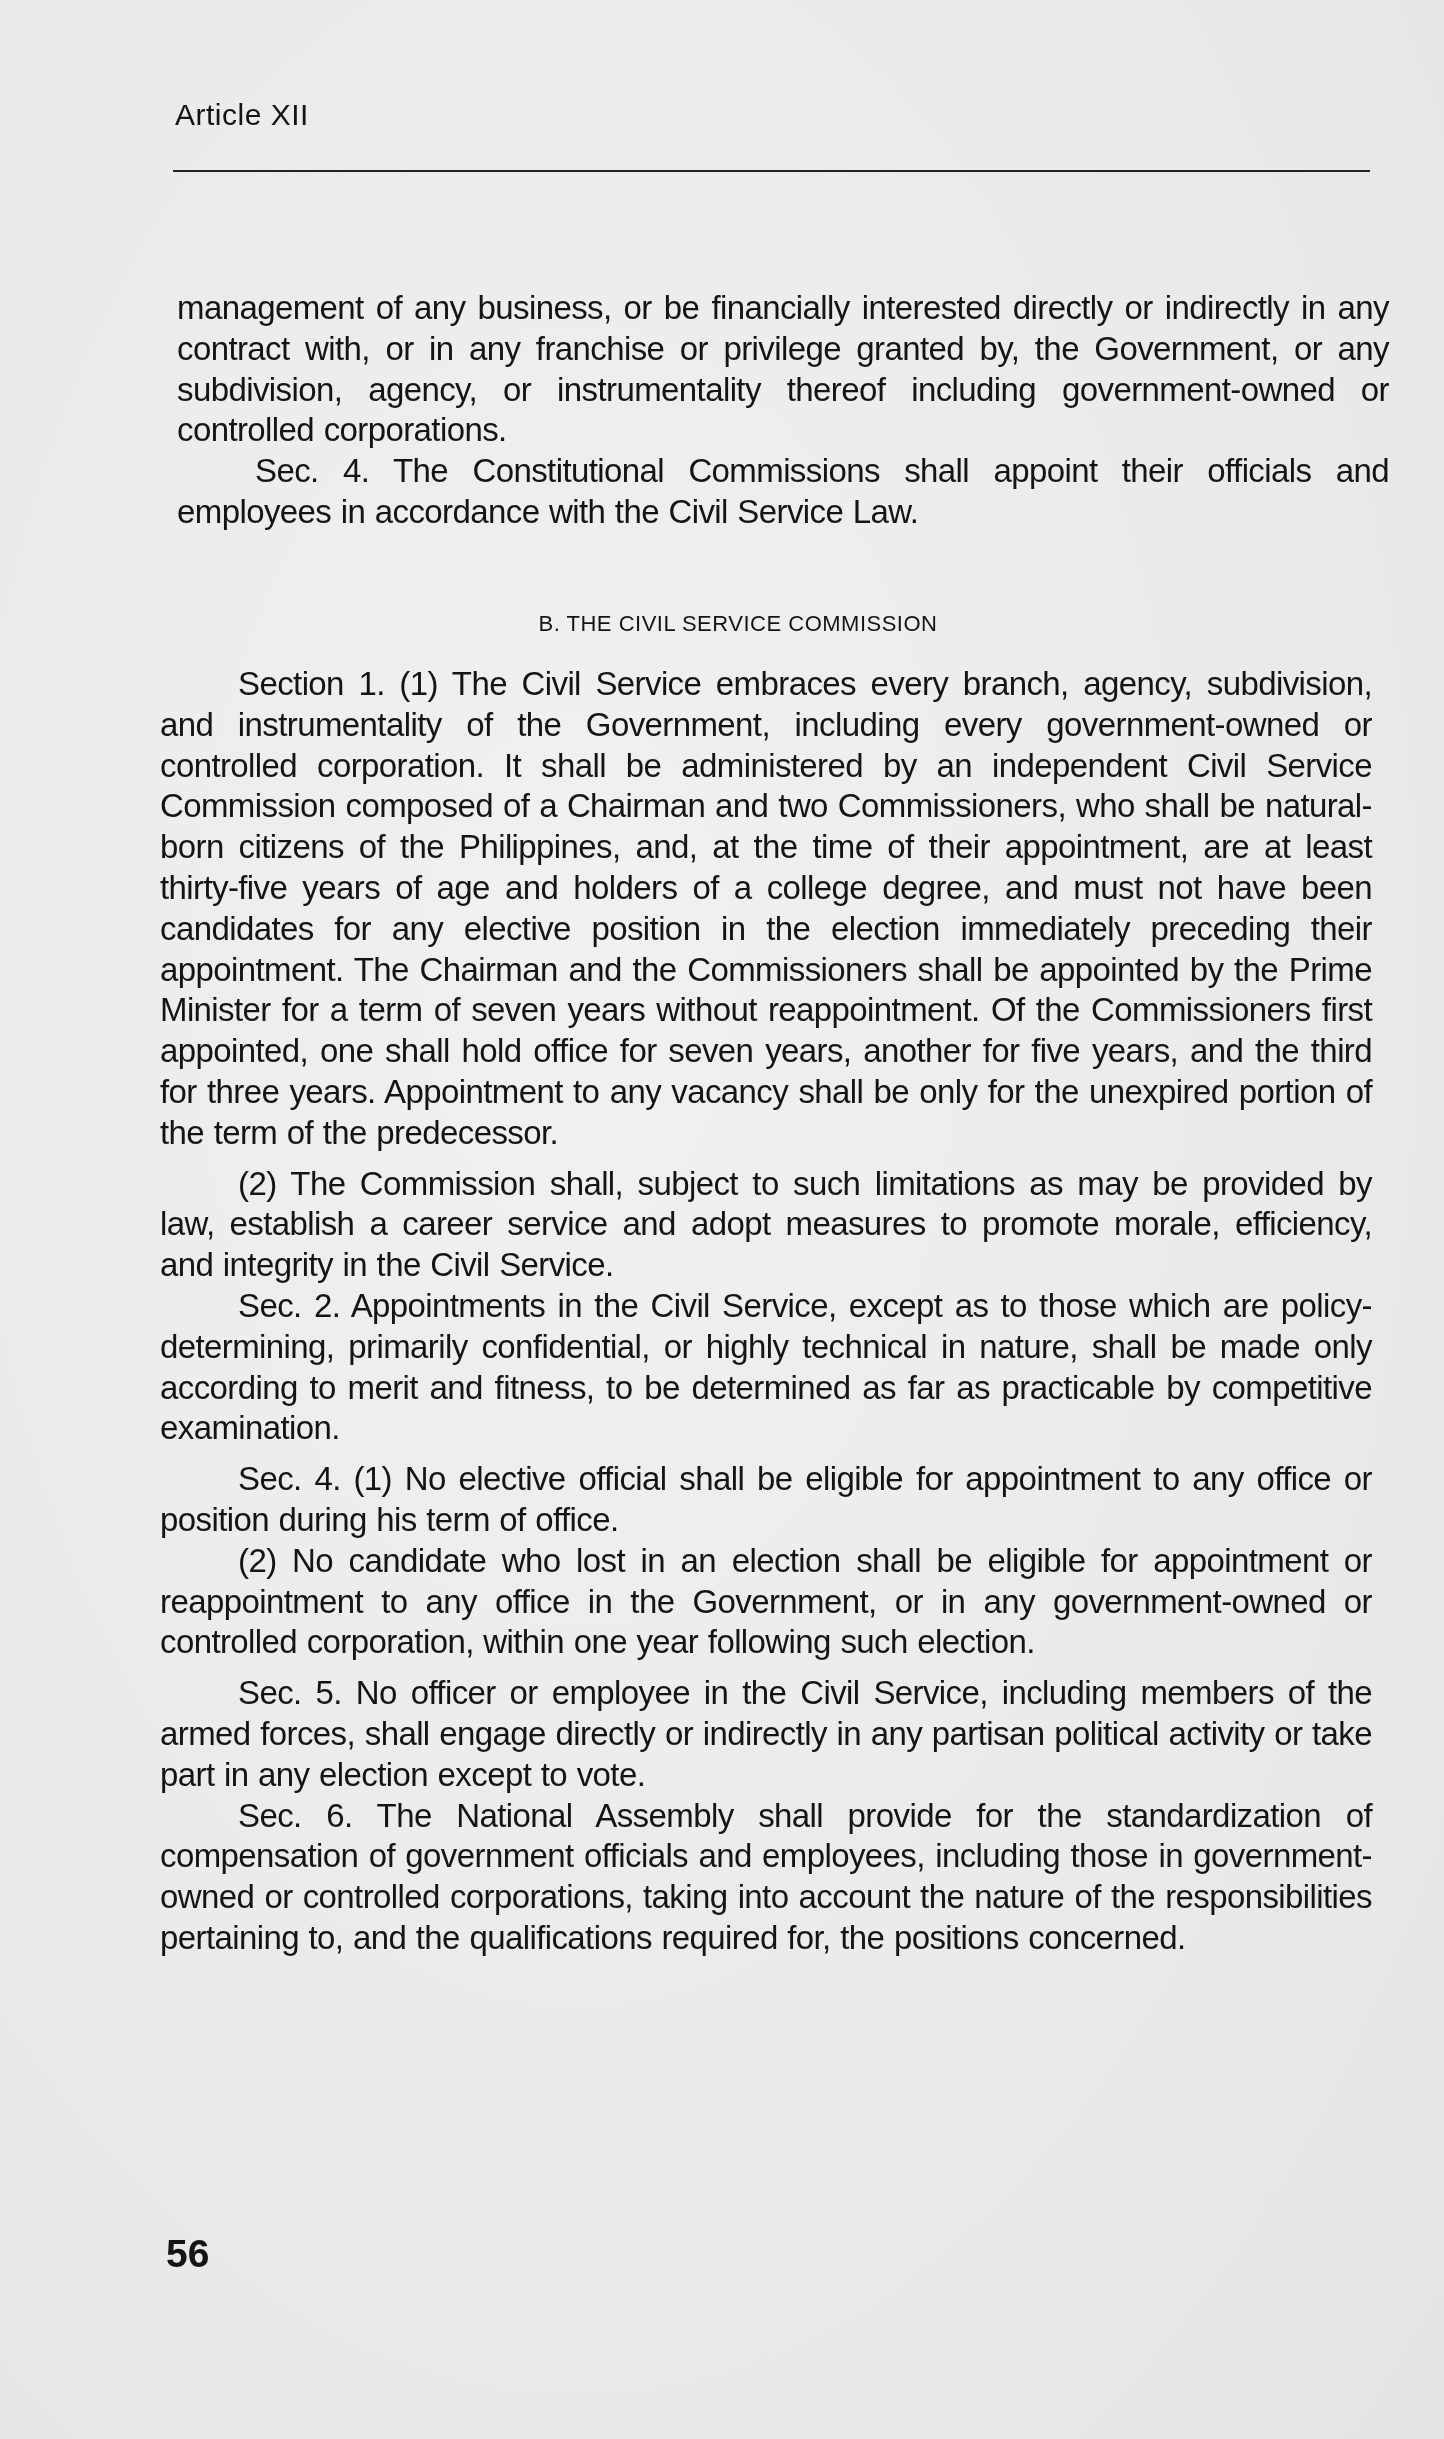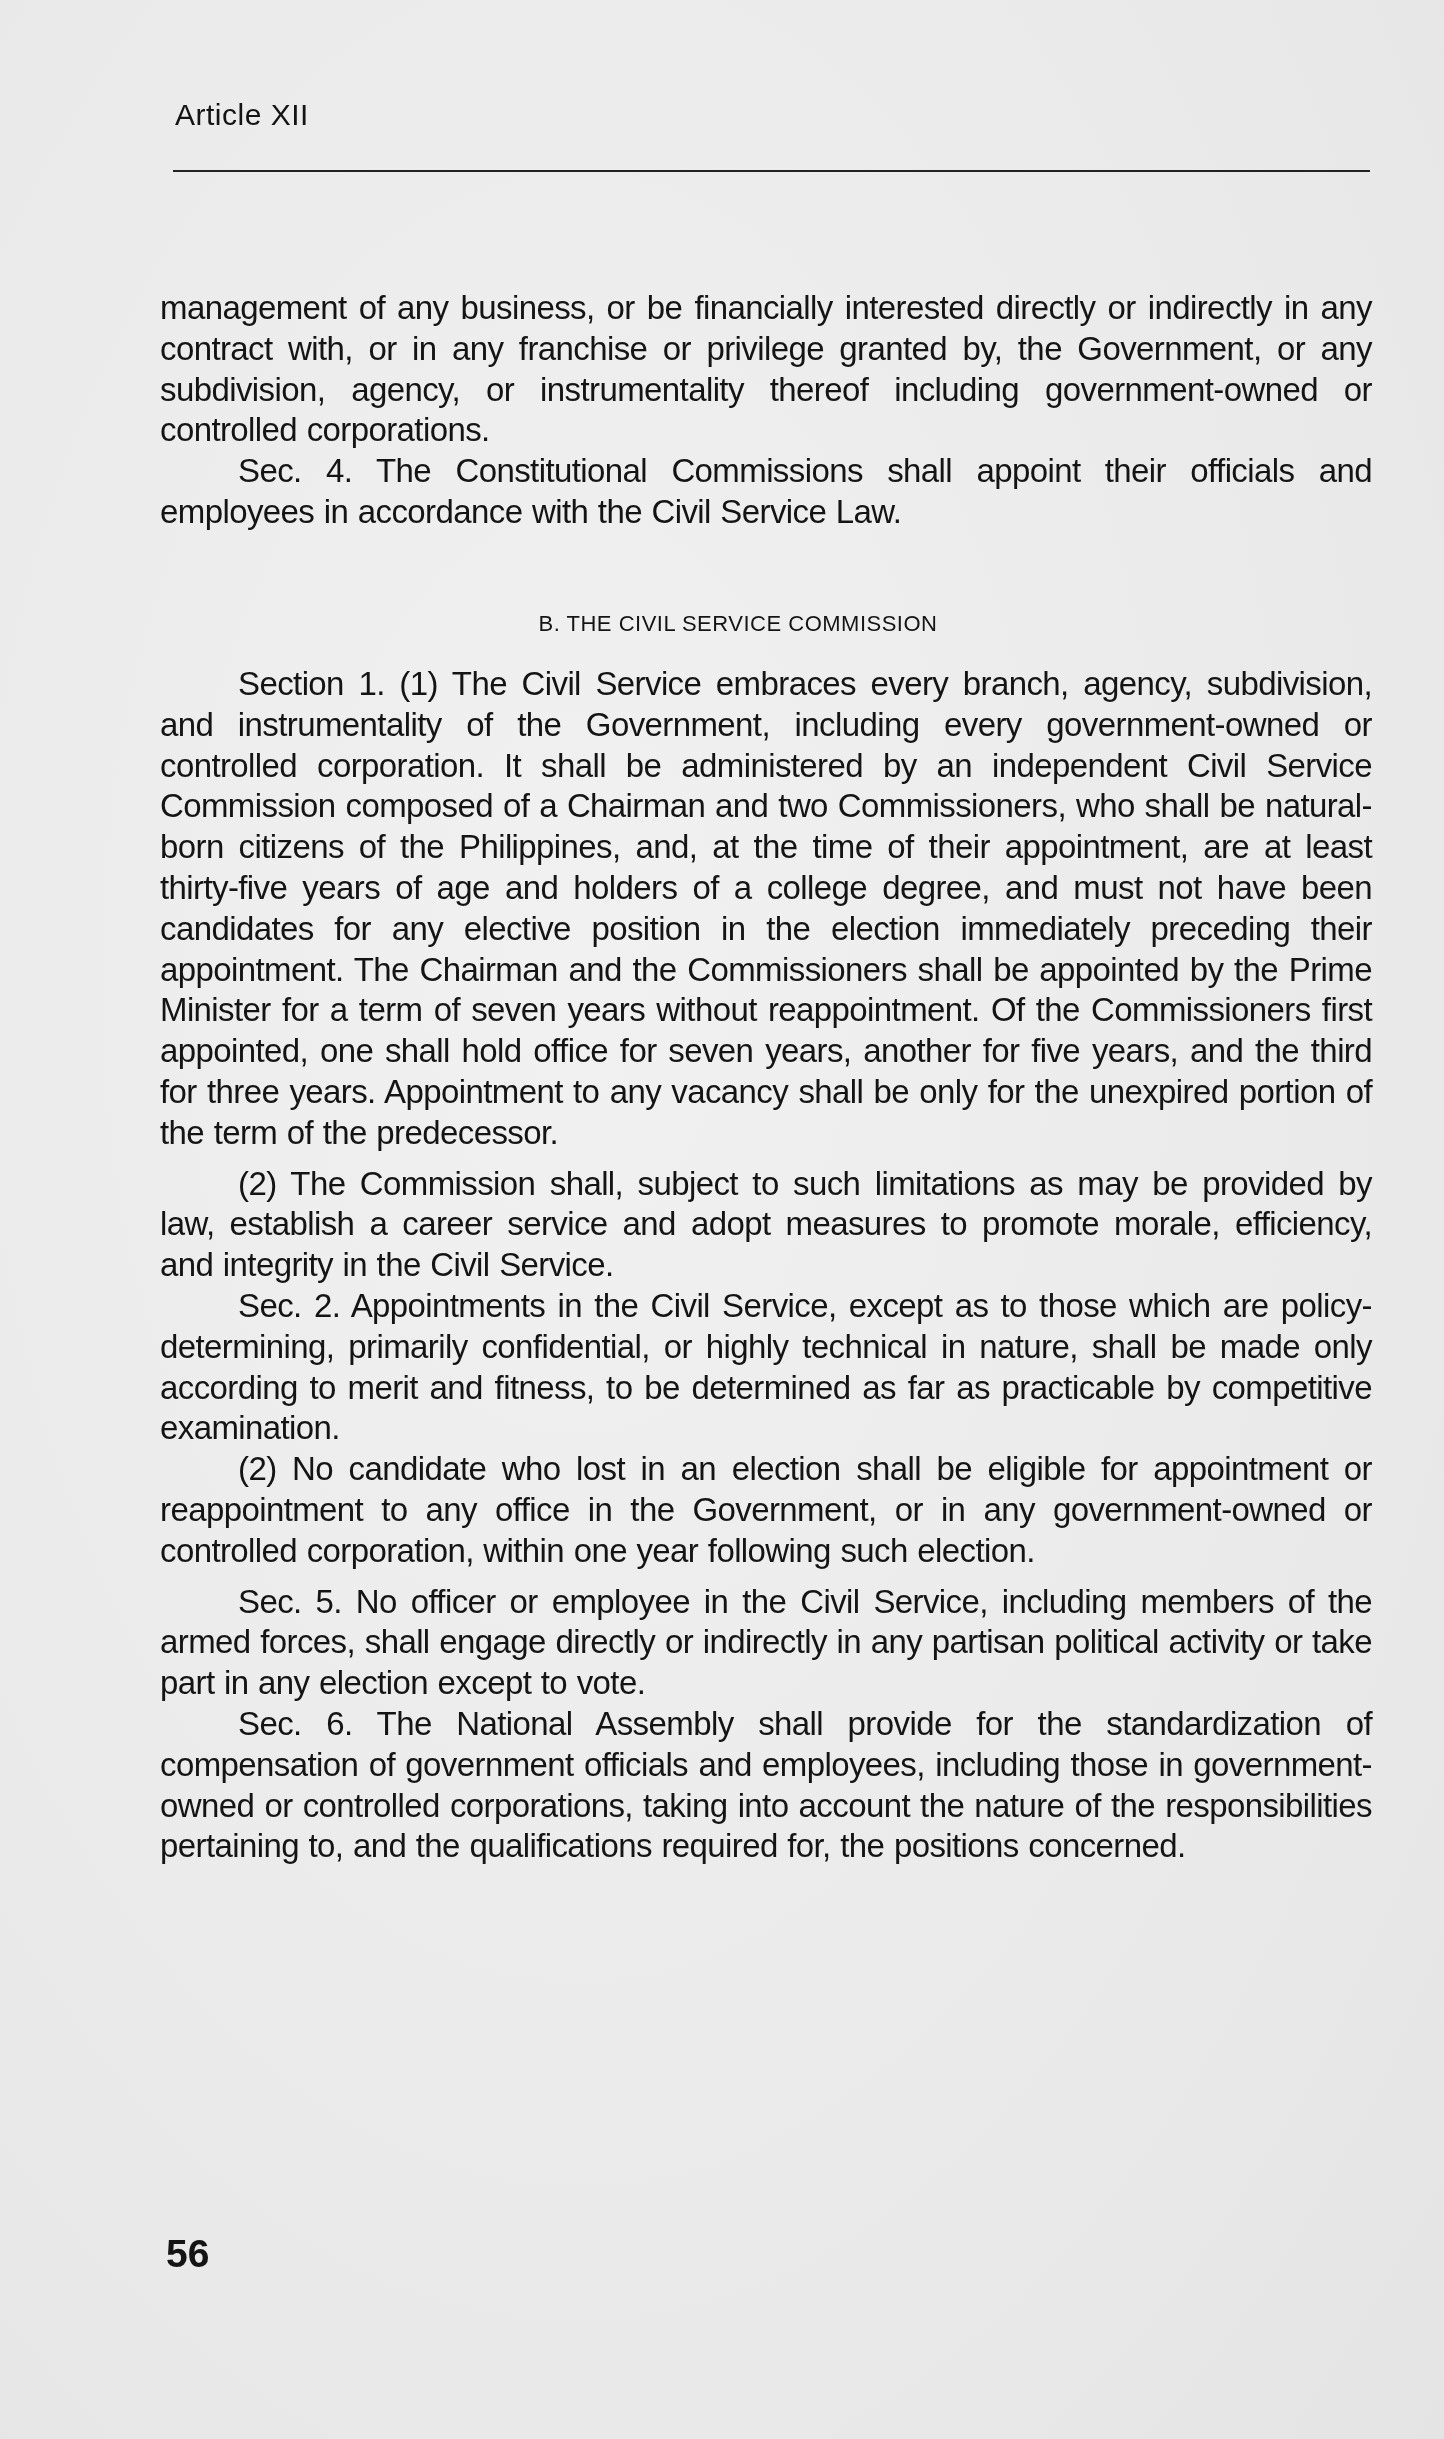--- a/index.html
+++ b/index.html
@@ -43,21 +43,21 @@
     }
     .body-text p {
       margin: 0;
     }
     .indent {
       text-indent: 78px;
     }
     .gap {
       margin-top: 10px !important;
     }
-    .block-1 { top: 288px; }
+    .block-1 { top: 288px; margin-left: 17px; }
     .section-heading {
       position: absolute;
       left: 16px;
       width: 1444px;
       top: 611px;
       text-align: center;
       font-size: 22px;
       letter-spacing: 0.5px;
     }
     .block-2 { top: 664px; }
@@ -80,18 +80,19 @@
   <p>management of any business, or be financially interested directly or indirectly in any contract with, or in any franchise or privilege granted by, the Government, or any subdivision, agency, or instrumentality thereof including government-owned or controlled corporations.</p>
   <p class="indent">Sec. 4. The Constitutional Commissions shall appoint their officials and employees in accordance with the Civil Service Law.</p>
 </div>
 
 <div class="section-heading">B. THE CIVIL SERVICE COMMISSION</div>
 
 <div class="body-text block-2">
   <p class="indent">Section 1. (1) The Civil Service embraces every branch, agency, subdivision, and instrumentality of the Government, including every government-owned or controlled corporation. It shall be administered by an independent Civil Service Commission composed of a Chairman and two Commissioners, who shall be natural-born citizens of the Philippines, and, at the time of their appointment, are at least thirty-five years of age and holders of a college degree, and must not have been candidates for any elective position in the election immediately preceding their appointment. The Chairman and the Commissioners shall be appointed by the Prime Minister for a term of seven years without reappointment. Of the Commissioners first appointed, one shall hold office for seven years, another for five years, and the third for three years. Appointment to any vacancy shall be only for the unexpired portion of the term of the predecessor.</p>
   <p class="indent gap">(2) The Commission shall, subject to such limitations as may be provided by law, establish a career service and adopt measures to promote morale, efficiency, and integrity in the Civil Service.</p>
   <p class="indent">Sec. 2. Appointments in the Civil Service, except as to those which are policy-determining, primarily confidential, or highly technical in nature, shall be made only according to merit and fitness, to be determined as far as practicable by competitive examination.</p>
+  <p class="indent gap">Sec. 4. (1) No elective official shall be eligible for appointment to any office or position during his term of office.</p>
   <p class="indent">(2) No candidate who lost in an election shall be eligible for appointment or reappointment to any office in the Government, or in any government-owned or controlled corporation, within one year following such election.</p>
   <p class="indent gap">Sec. 5. No officer or employee in the Civil Service, including members of the armed forces, shall engage directly or indirectly in any partisan political activity or take part in any election except to vote.</p>
   <p class="indent">Sec. 6. The National Assembly shall provide for the standardization of compensation of government officials and employees, including those in government-owned or controlled corporations, taking into account the nature of the responsibilities pertaining to, and the qualifications required for, the positions concerned.</p>
 </div>
 
 <div class="page-number">56</div>
 
 </body></html>

